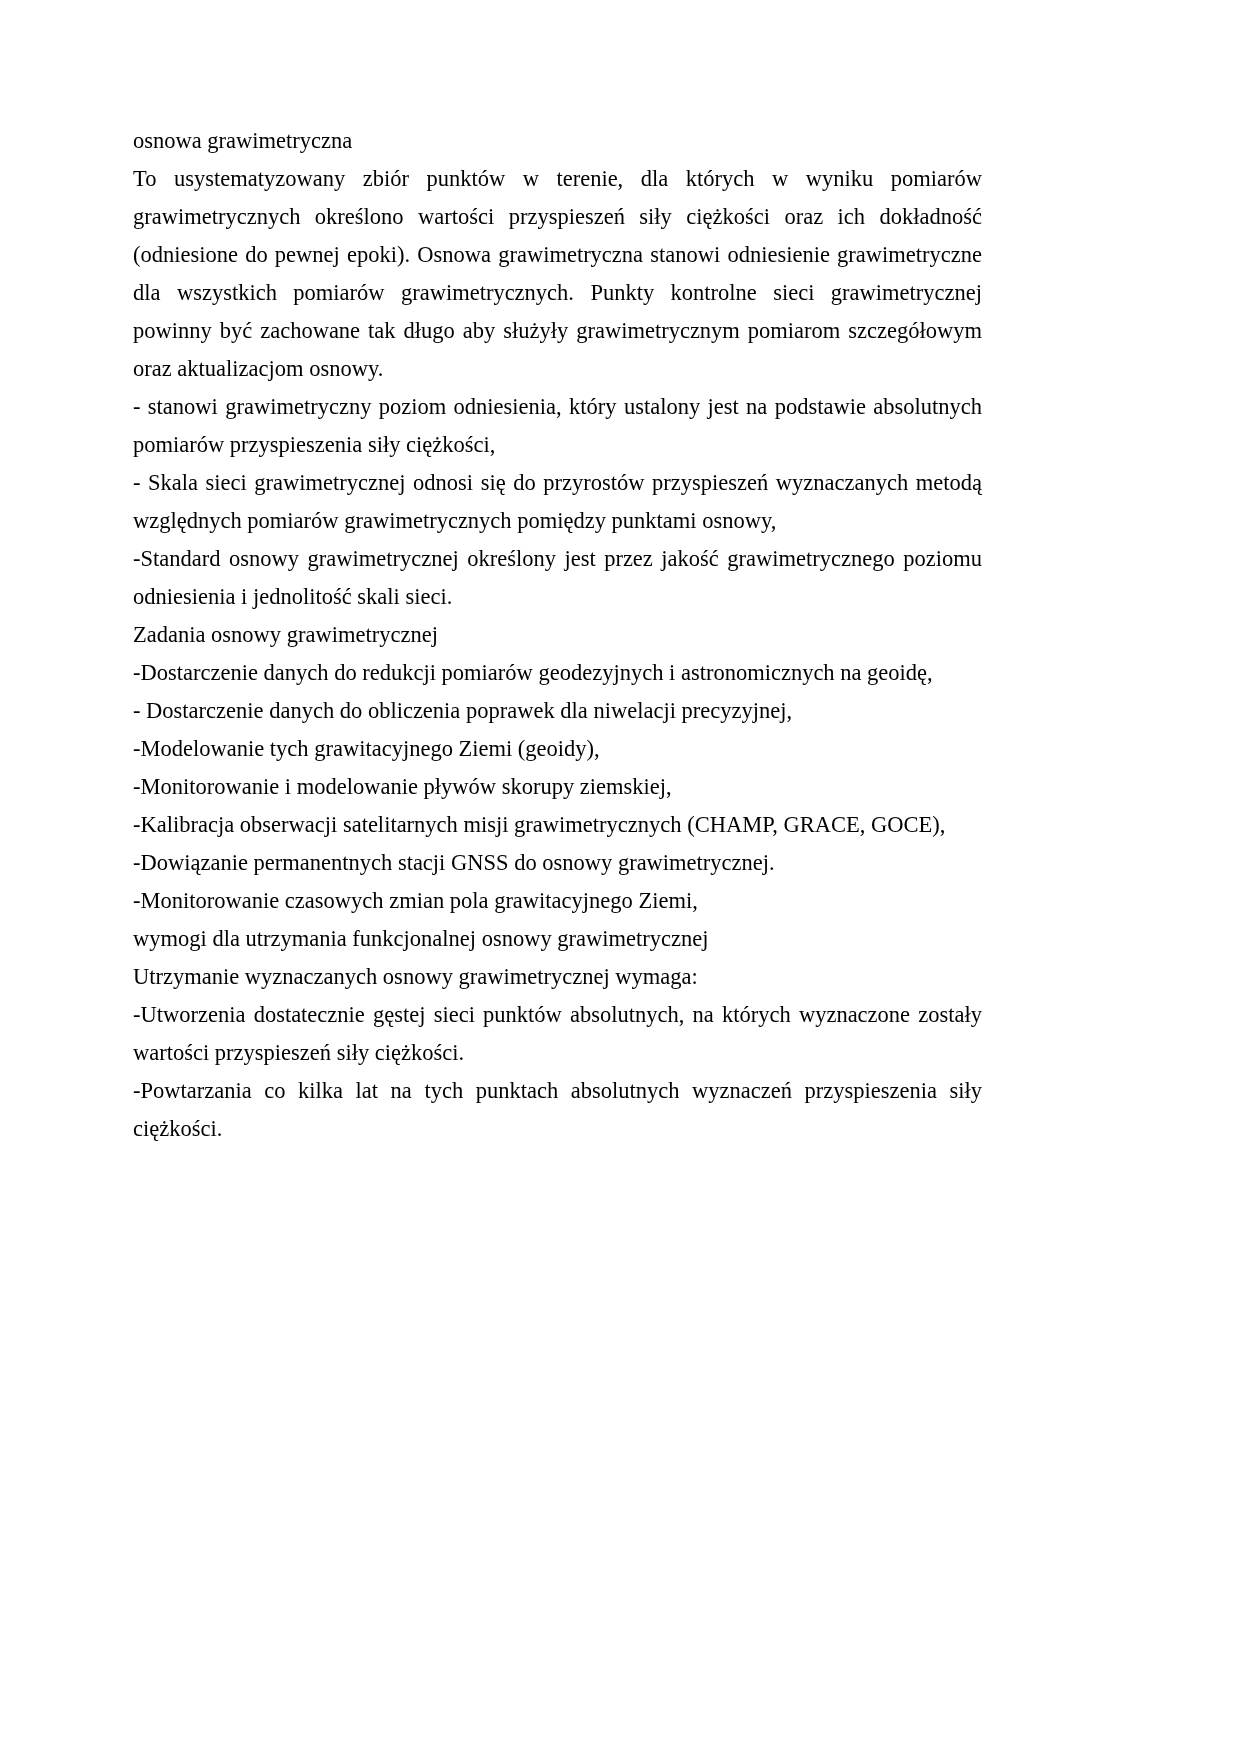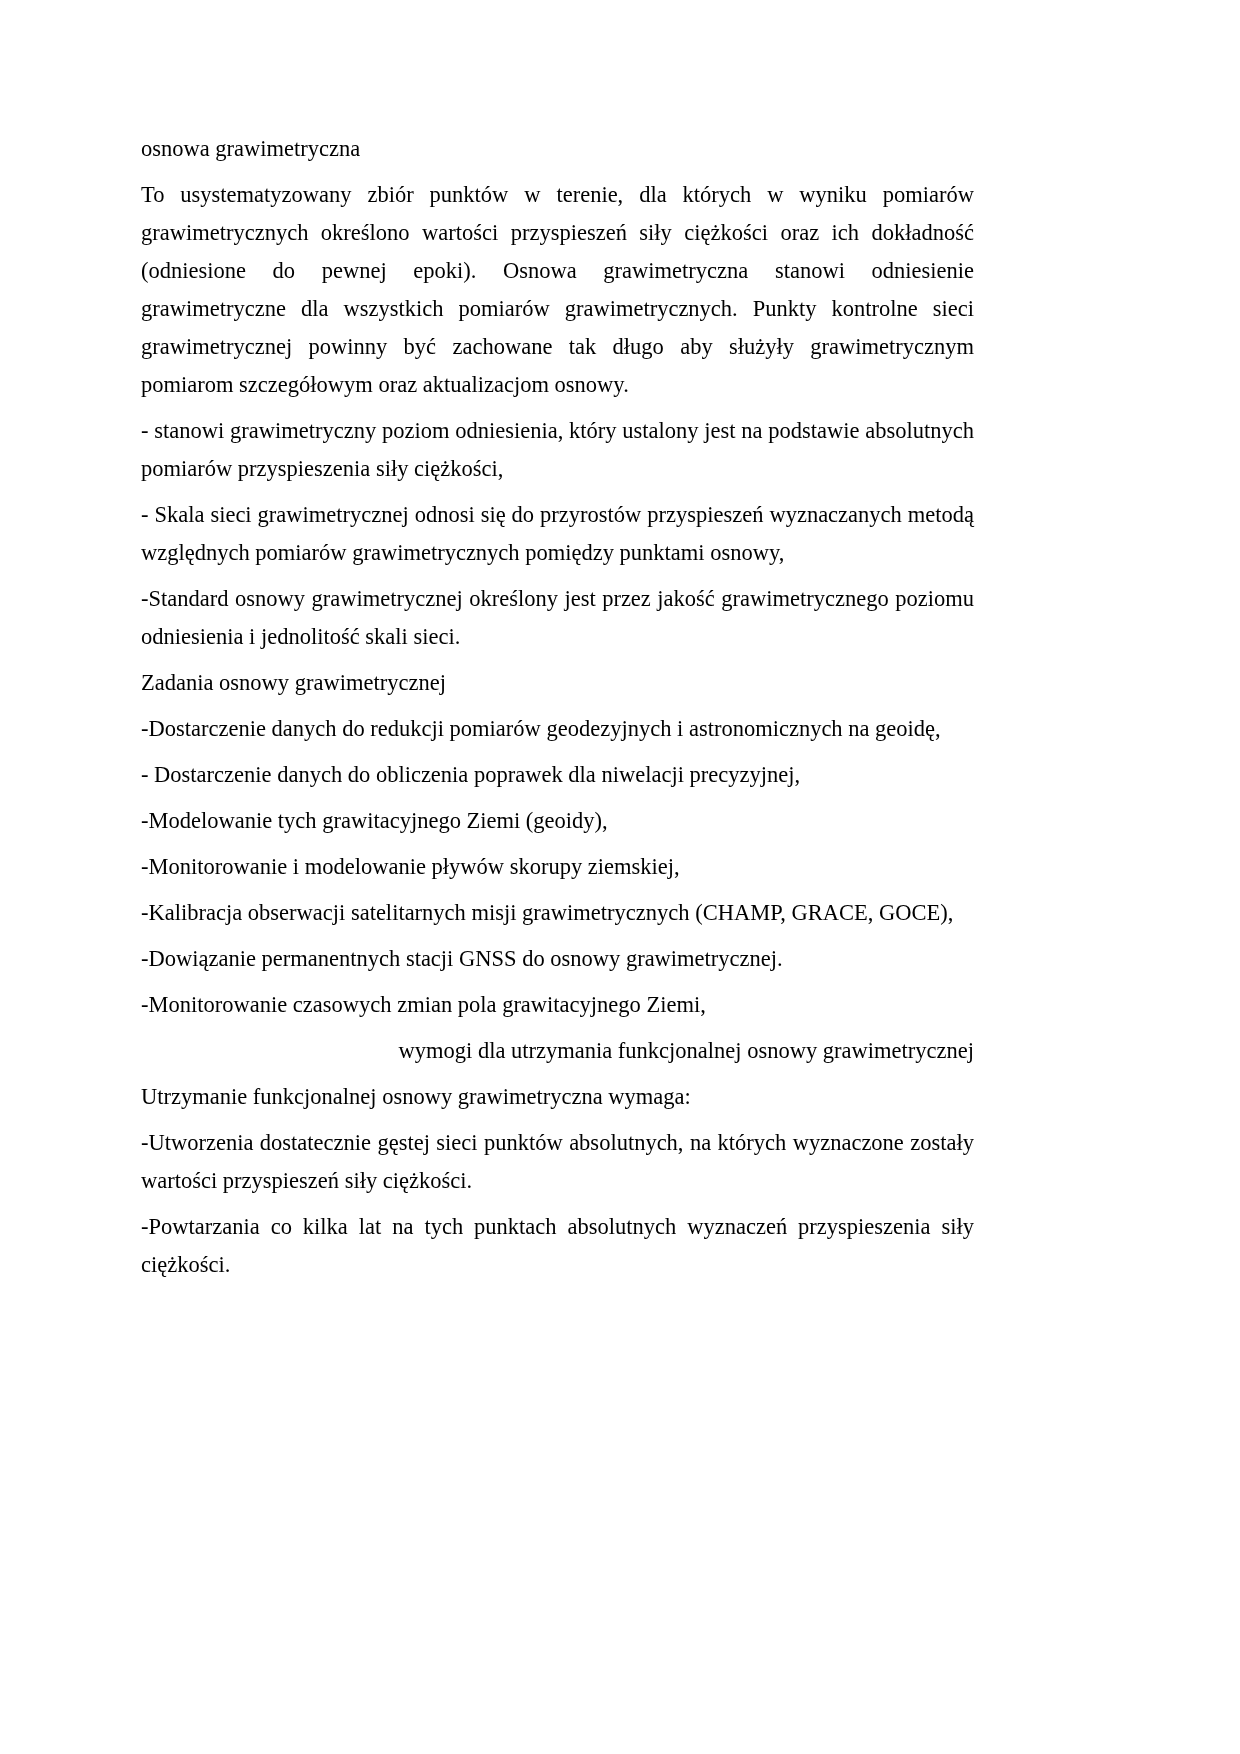--- a/index.html
+++ b/index.html
@@ -18,35 +18,34 @@
     position: absolute;
     left: 133px;
     top: 122px;
     width: 849px;
     font-family: "Liberation Serif", "DejaVu Serif", serif;
     font-size: 22.5px;
     line-height: 38px;
     color: #000000;
   }
   .content p, .content h1, .content h2 {
-    margin: 8px;
+    margin: 0;
     padding: 0;
     font-size: inherit;
     line-height: inherit;
     font-weight: normal;
   }
   .heading {
     font-weight: bold;
     margin-bottom: 38px;
   }
   .heading-mid {
     font-weight: bold;
     margin-top: 38px;
     margin-bottom: 38px;
-    text-align: right;
   }
   .justify {
     text-align: justify;
   }
 </style>
 </head>
 <body>
 
 <div class="page">
   <div class="content">
@@ -65,19 +64,19 @@
     <p>-Dostarczenie danych do redukcji pomiarów geodezyjnych i astronomicznych na geoidę,</p>
     <p>- Dostarczenie danych do obliczenia poprawek dla niwelacji precyzyjnej,</p>
     <p>-Modelowanie tych grawitacyjnego Ziemi (geoidy),</p>
     <p>-Monitorowanie i modelowanie pływów skorupy ziemskiej,</p>
     <p>-Kalibracja obserwacji satelitarnych misji grawimetrycznych (CHAMP, GRACE, GOCE),</p>
     <p>-Dowiązanie permanentnych stacji GNSS do osnowy grawimetrycznej.</p>
     <p>-Monitorowanie czasowych zmian pola grawitacyjnego Ziemi,</p>
 
     <h2 class="heading-mid">wymogi dla utrzymania funkcjonalnej osnowy grawimetrycznej</h2>
 
-    <p>Utrzymanie funkcjonalnej osnowy grawimetryczna wymaga:</p>
+    <p>Utrzymanie wyznaczanych osnowy grawimetrycznej wymaga:</p>
 
     <p class="justify">-Utworzenia dostatecznie gęstej sieci punktów absolutnych, na których wyznaczone zostały wartości przyspieszeń siły ciężkości.</p>
     <p class="justify">-Powtarzania co kilka lat na tych punktach absolutnych wyznaczeń przyspieszenia siły ciężkości.</p>
 
   </div>
 </div>
 
 </body></html>

